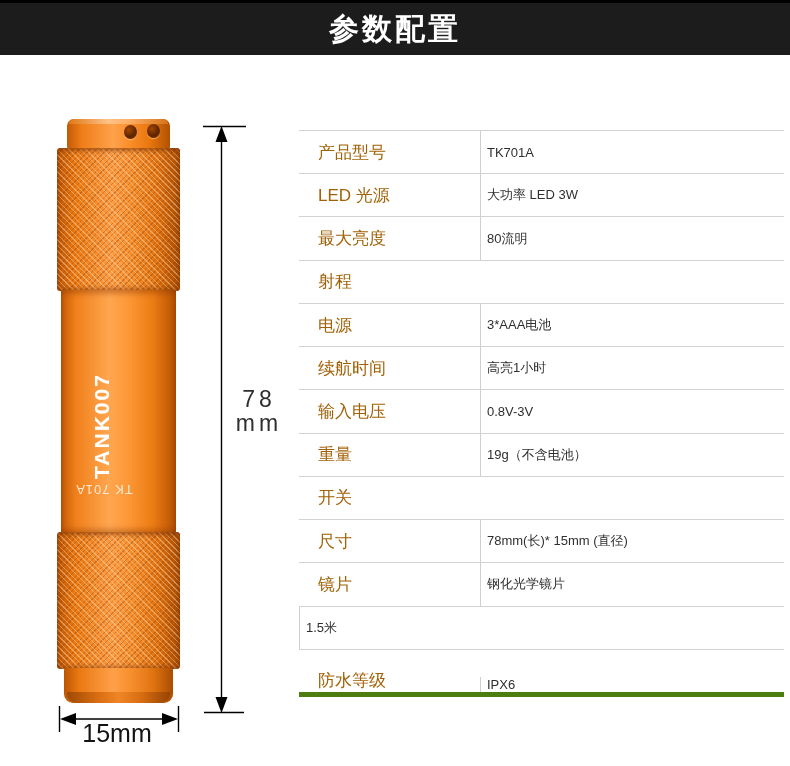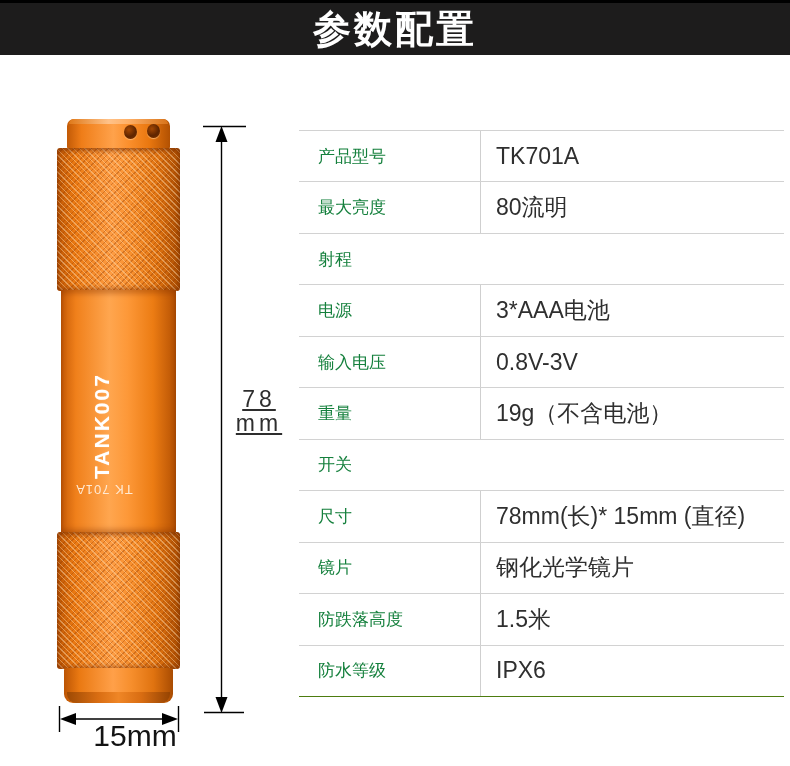--- a/index.html
+++ b/index.html
@@ -7,21 +7,21 @@
     position:relative;width:790px;height:766px;background:#fff;overflow:hidden;
     font-family:"Liberation Sans","DejaVu Sans",sans-serif;color:#2f2f2f;
   }
   
   .header{
     position:absolute;left:0;top:0;width:790px;height:55px;box-sizing:border-box;
     background:#1d1c1c;border-top:3px solid #000;
     display:flex;align-items:center;justify-content:center;
   }
   .header h1{
-    margin:0;color:#fff;font-size:38px;font-weight:bold;letter-spacing:3px;
+    margin:0;color:#fff;font-size:30px;font-weight:bold;letter-spacing:3px;
   }
   
   .fl-part{position:absolute;box-sizing:border-box;}
   .tailcap{
     left:67px;top:119px;width:103px;height:30px;border-radius:7px 7px 2px 2px;
     background:linear-gradient(90deg,#c25a06 0%,#ef7d18 14%,#ffa24b 45%,#fb8f2c 60%,#e9770f 80%,#b25102 100%);
   }
   .tailcap::before{
     content:"";position:absolute;left:2px;right:2px;top:0;height:5px;border-radius:7px 7px 0 0;
     background:linear-gradient(90deg,#e07a1a,#ffc289 40%,#ffb067 60%,#d8741a);
@@ -64,42 +64,42 @@
     background:linear-gradient(90deg,#bc5504 0%,#ea7912 14%,#ffa049 45%,#f68e2c 62%,#e07310 82%,#a94c02 100%);
   }
   .head::after{
     content:"";position:absolute;left:3px;right:3px;bottom:0;height:11px;border-radius:0 0 9px 9px;
     background:linear-gradient(90deg,#9e4a04,#d96d12 30%,#ef8626 50%,#d96d12 72%,#964402);
   }
   
   .dims-svg{position:absolute;left:0;top:0;pointer-events:none;}
   .dim-label-h{
     position:absolute;left:228px;top:387px;width:62px;text-align:center;
-    font-size:23px;letter-spacing:4px;line-height:1.05;color:#2e2e2e;text-decoration:underline;
+    font-size:23px;letter-spacing:4px;line-height:1.05;color:#2e2e2e;
   }
   .dim-label-d{
-    position:absolute;left:75px;top:719px;width:120px;text-align:center;
-    font-size:30px;color:#131313;
+    position:absolute;left:57px;top:719px;width:120px;text-align:center;
+    font-size:25px;color:#131313;
   }
   
   .spec-table{
     position:absolute;left:299px;top:130px;width:485px;height:567px;
     display:flex;flex-direction:column;
   }
   .spec-row{
     flex:1;display:flex;align-items:stretch;border-top:1px solid #d2d2d2;
   }
-  .spec-row:last-child{border-bottom:1px solid #4d7c0f;}
+  .spec-row:last-child{border-bottom:5px solid #4d7c0f;align-items:flex-end;}
   .spec-label{
     width:181px;box-sizing:border-box;padding-left:19px;
-    display:flex;align-items:center;font-size:17px;color:#15803d;
+    display:flex;align-items:center;font-size:17px;color:#a16207;
   }
   .spec-value{
-    flex:1;border-left:1px solid #cfcfcf;padding-left:15px;
-    display:flex;align-items:center;font-size:23px;color:#2f2f2f;
+    flex:1;border-left:1px solid #cfcfcf;padding-left:6px;
+    display:flex;align-items:center;font-size:13px;color:#2f2f2f;
   }
 </style>
 </head>
 <body>
 
 <div class="page">
 
   <div class="header">
     <h1>参数配置</h1>
   </div>
@@ -138,29 +138,37 @@
     <div>mm</div>
   </div>
   <div class="dim-label-d">15mm</div>
 
   <div class="spec-table">
     <div class="spec-row">
       <div class="spec-label">产品型号</div>
       <div class="spec-value">TK701A</div>
     </div>
     <div class="spec-row">
+      <div class="spec-label">LED 光源</div>
+      <div class="spec-value">大功率 LED 3W</div>
+    </div>
+    <div class="spec-row">
       <div class="spec-label">最大亮度</div>
       <div class="spec-value">80流明</div>
     </div>
     <div class="spec-row">
       <div class="spec-label">射程</div>
     </div>
     <div class="spec-row">
       <div class="spec-label">电源</div>
       <div class="spec-value">3*AAA电池</div>
+    </div>
+    <div class="spec-row">
+      <div class="spec-label">续航时间</div>
+      <div class="spec-value">高亮1小时</div>
     </div>
     <div class="spec-row">
       <div class="spec-label">输入电压</div>
       <div class="spec-value">0.8V-3V</div>
     </div>
     <div class="spec-row">
       <div class="spec-label">重量</div>
       <div class="spec-value">19g（不含电池）</div>
     </div>
     <div class="spec-row">
@@ -168,21 +176,20 @@
     </div>
     <div class="spec-row">
       <div class="spec-label">尺寸</div>
       <div class="spec-value">78mm(长)* 15mm (直径)</div>
     </div>
     <div class="spec-row">
       <div class="spec-label">镜片</div>
       <div class="spec-value">钢化光学镜片</div>
     </div>
     <div class="spec-row">
-      <div class="spec-label">防跌落高度</div>
       <div class="spec-value">1.5米</div>
     </div>
     <div class="spec-row">
       <div class="spec-label">防水等级</div>
       <div class="spec-value">IPX6</div>
     </div>
   </div>
 
 </div>
 

